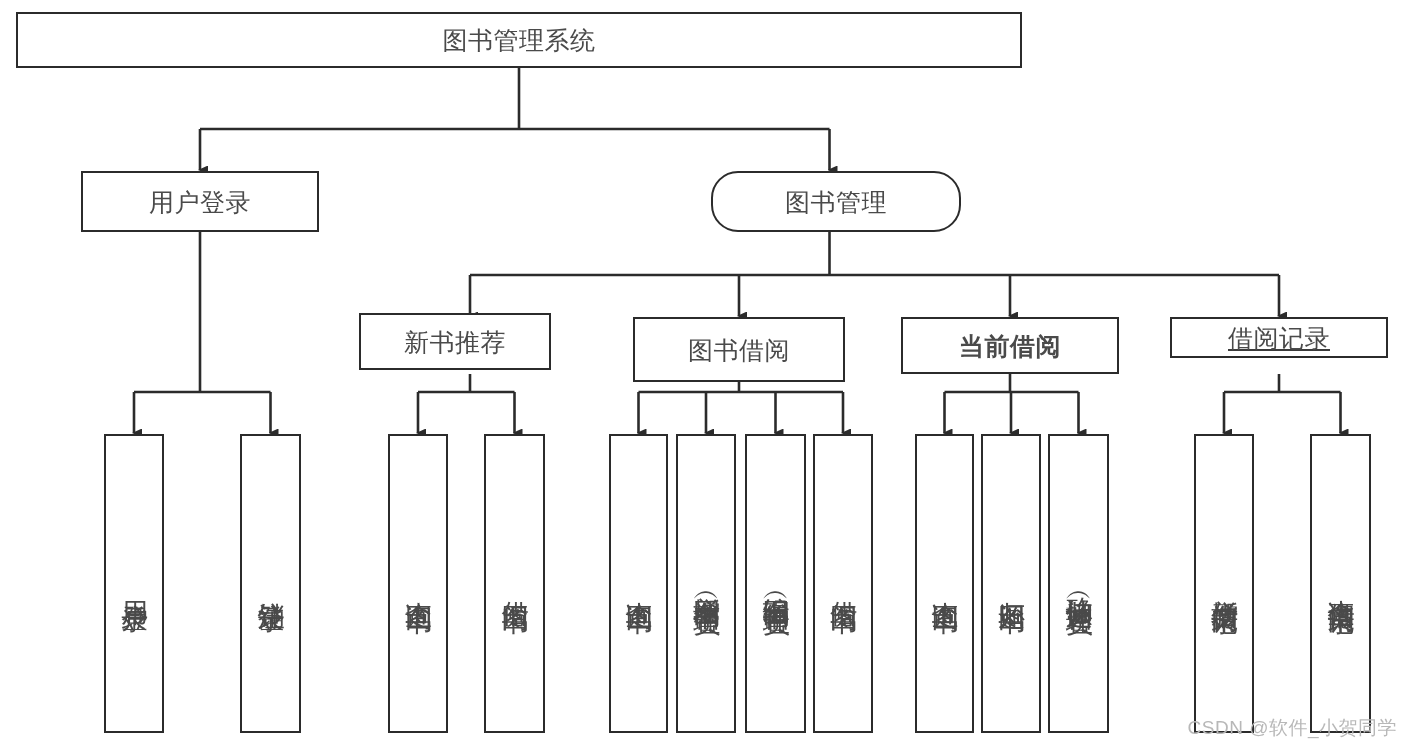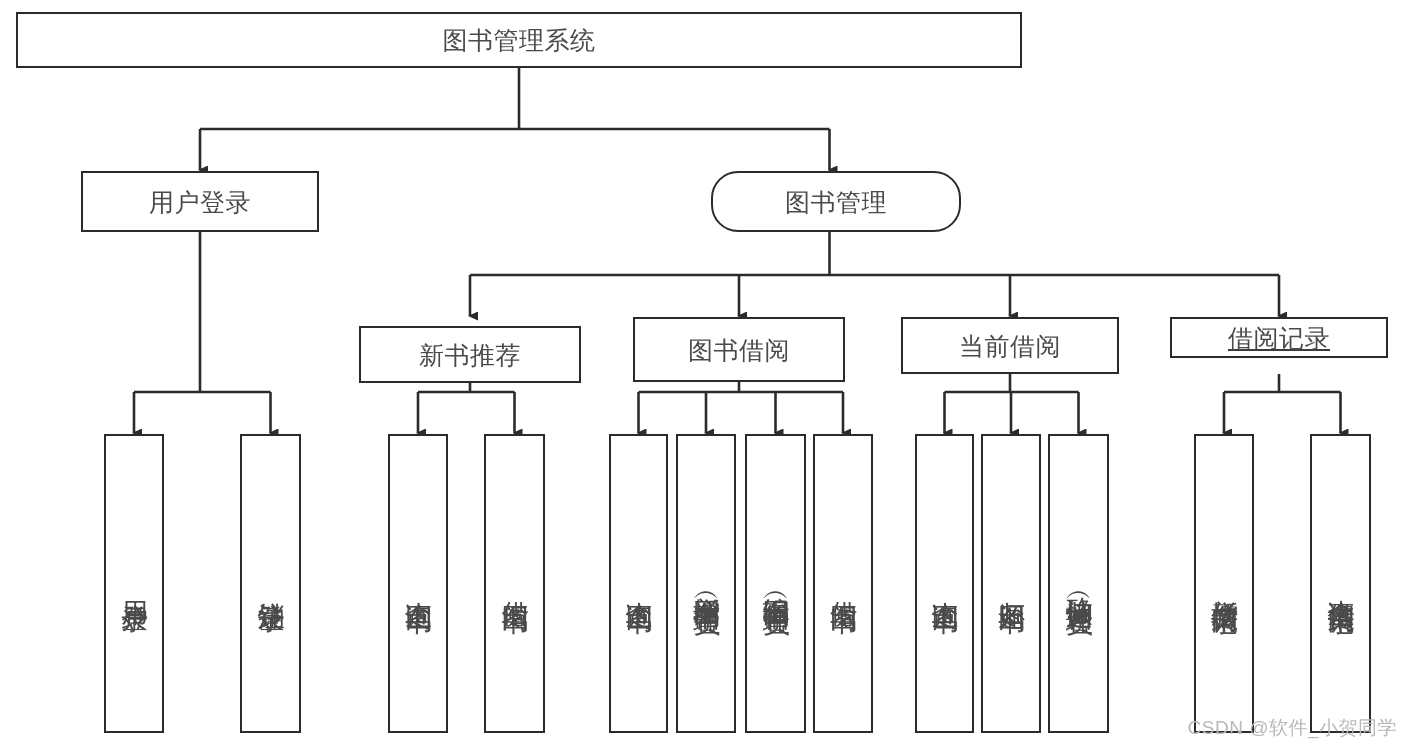--- a/index.html
+++ b/index.html
@@ -120,27 +120,27 @@
   <div id="node-layer">
       <div class="node horiz root" style="left: 16px; top: 12px; width: 1006px; height: 56px;">
         <span class="label">图书管理系统</span>
       </div>
       <div class="node horiz" style="left: 81px; top: 171px; width: 238px; height: 61px;">
         <span class="label">用户登录</span>
       </div>
       <div class="node horiz" style="left: 711px; top: 171px; width: 250px; height: 61px; border-radius: 27px;">
         <span class="label">图书管理</span>
       </div>
-      <div class="node horiz" style="left: 359px; top: 326px; width: 222px; height: 57px;">
+      <div class="node horiz" style="left: 359px; top: 313px; width: 192px; height: 57px;">
         <span class="label">新书推荐</span>
       </div>
       <div class="node horiz" style="left: 633px; top: 317px; width: 212px; height: 65px;">
         <span class="label">图书借阅</span>
       </div>
-      <div class="node horiz" style="left: 901px; top: 317px; width: 218px; height: 57px;">
+      <div class="node horiz" style="left: 901px; top: 317px; width: 218px; height: 57px; font-weight: bold;">
         <span class="label">当前借阅</span>
       </div>
       <div class="node horiz" style="left: 1170px; top: 317px; width: 218px; height: 41px; text-decoration: underline;">
         <span class="label">借阅记录</span>
       </div>
       <div class="node vert" style="left: 104px; top: 434px; width: 60px; height: 299px;">
         <span class="label">用户登录</span>
       </div>
       <div class="node vert" style="left: 240px; top: 434px; width: 61px; height: 299px;">
         <span class="label">注销登录</span>

